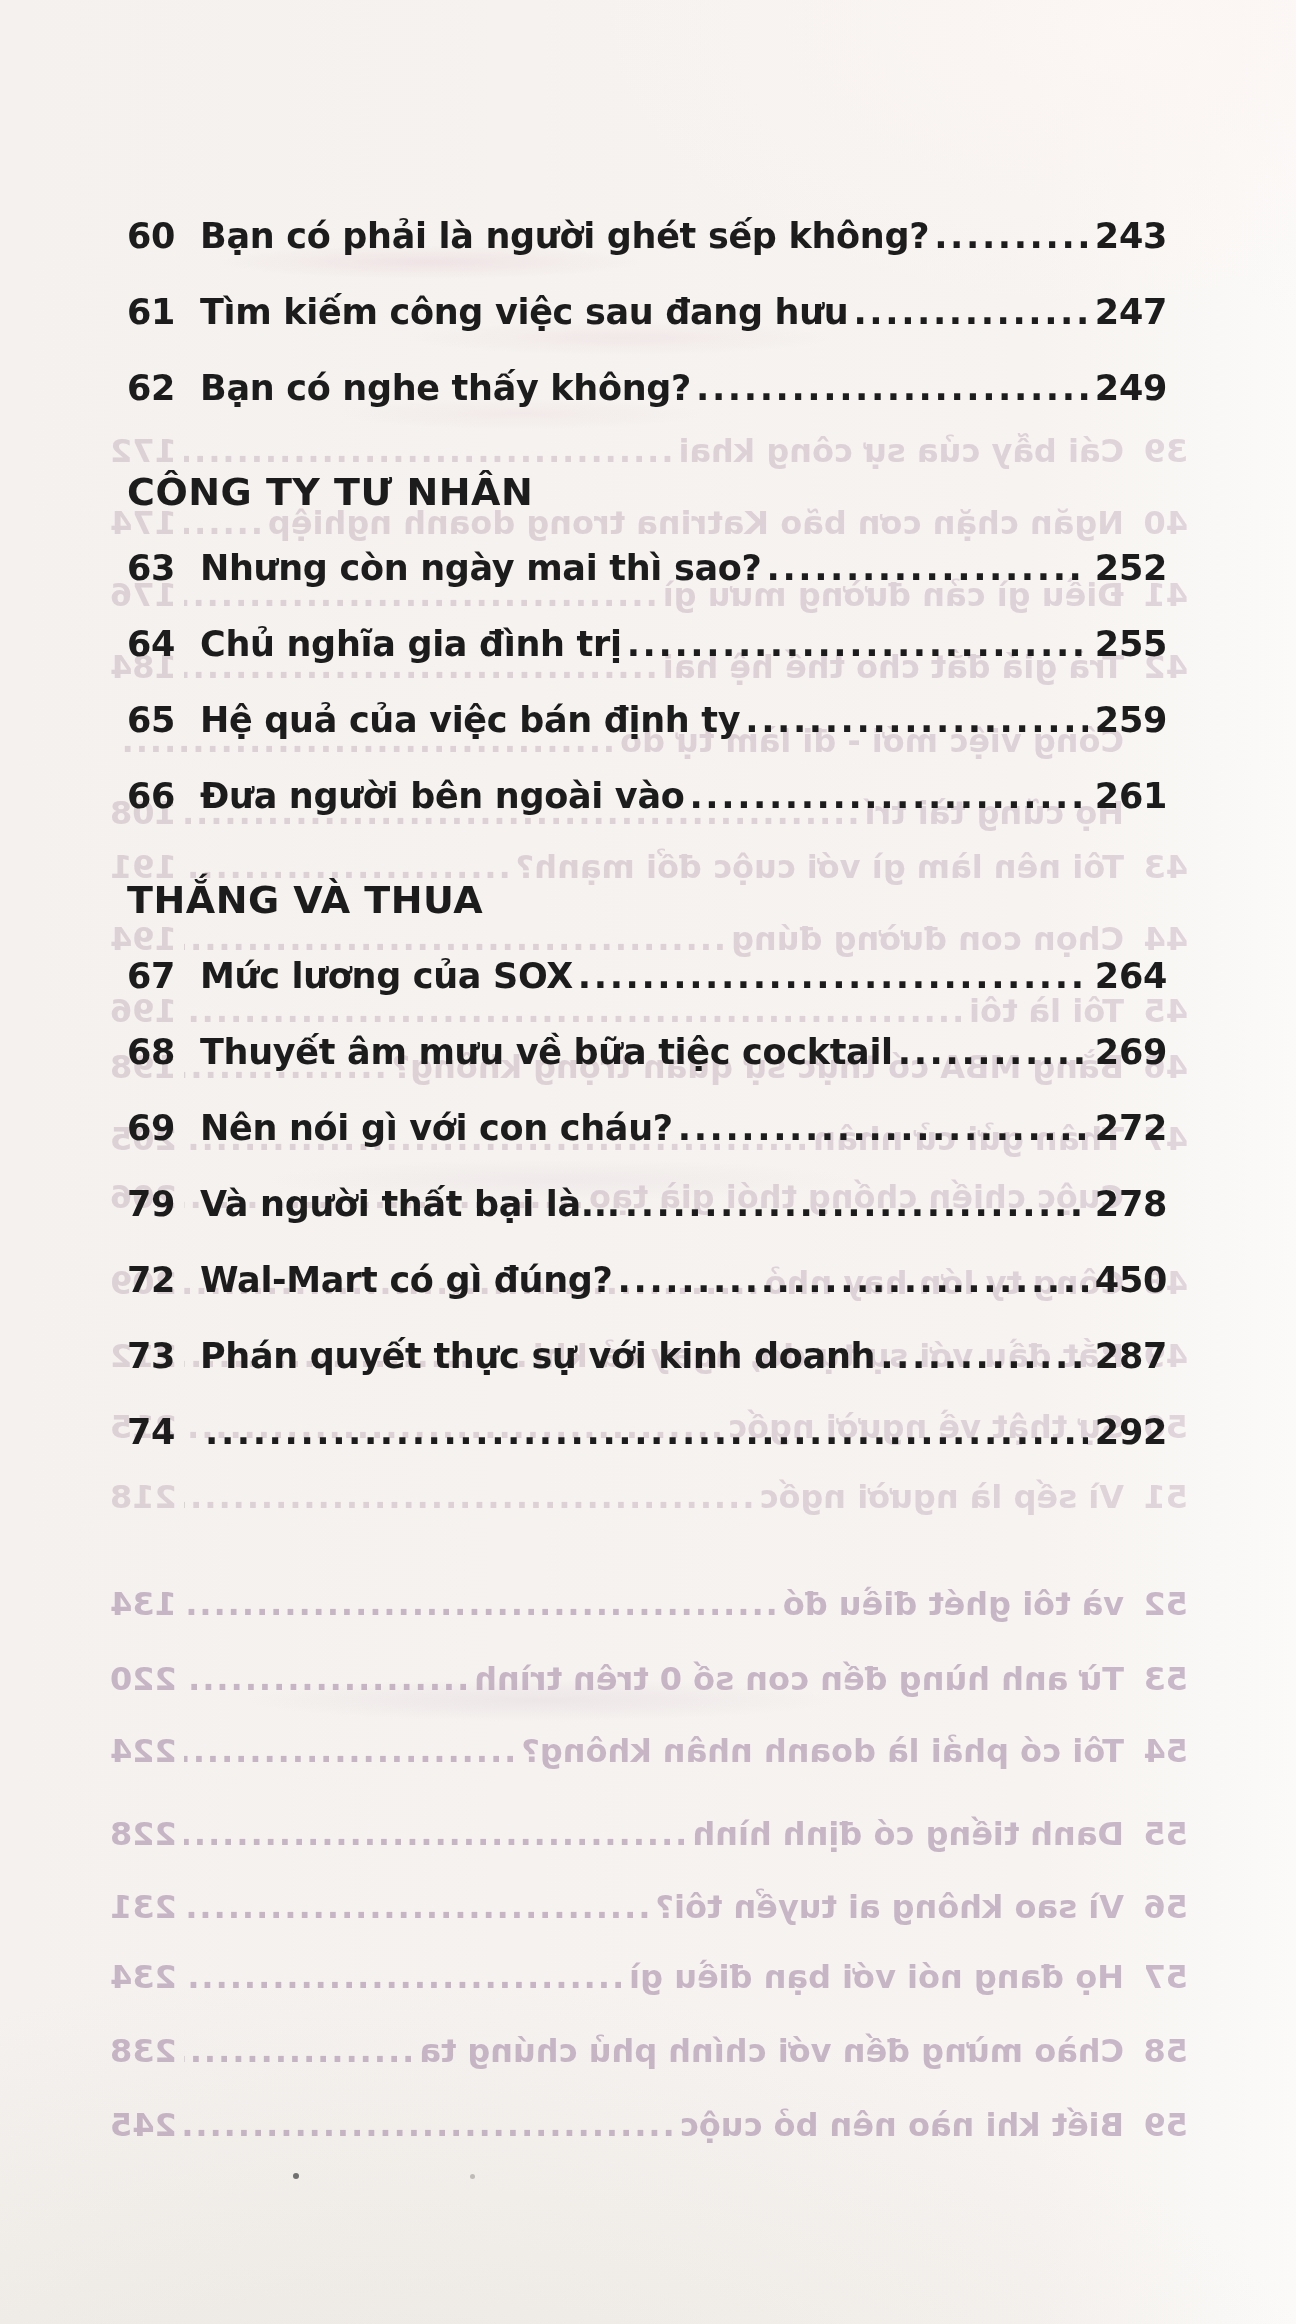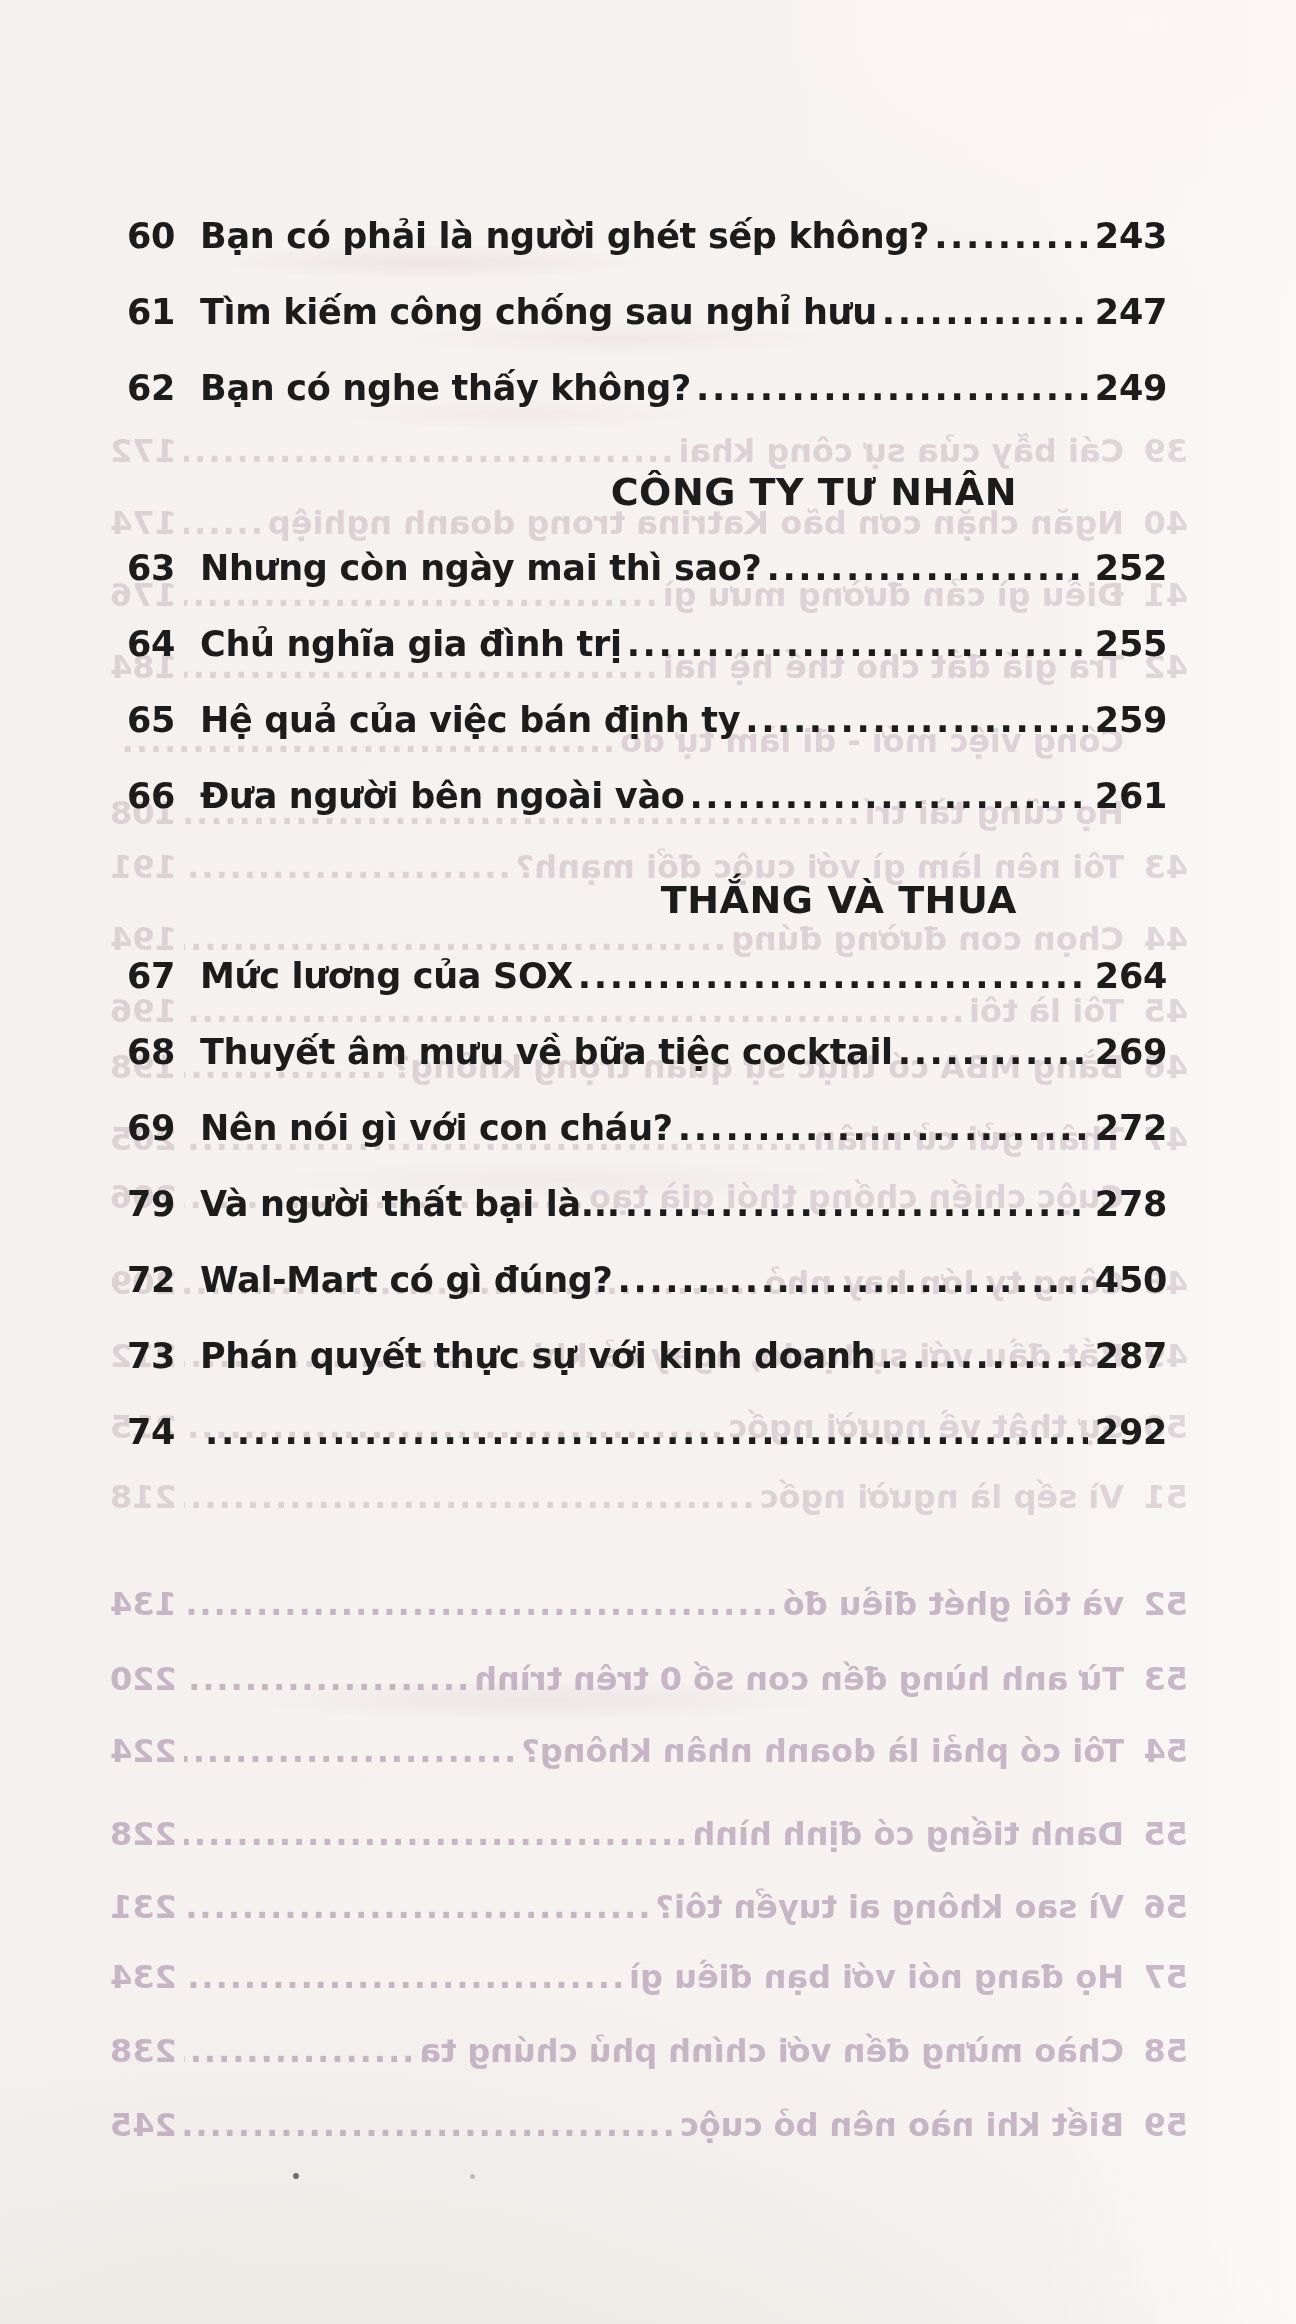--- a/index.html
+++ b/index.html
@@ -37,21 +37,21 @@
   .num{flex:none;width:73px;}
   .title{flex:none;}
   .leader{flex:1;overflow:hidden;margin:0 5px;}
   .leader::after{
     content:"..........................................................................................................................................................................................";
     letter-spacing:2.6px;font-weight:700;
   }
   .pagenum{flex:none;margin-left:2px;}
   .heading{
     height:76px;line-height:76px;margin-top:28px;
-    text-align:right;padding-right:150px;
+    text-align:left;padding-right:150px;
     font-size:38px;font-weight:700;letter-spacing:.5px;
   }
 
   
   .bleed-zone{position:absolute;left:110px;width:1078px;top:0;height:2324px;pointer-events:none;}
   .bleed-row{
     position:absolute;left:0;right:0;
     display:flex;align-items:baseline;
     font-size:32px;font-weight:700;white-space:nowrap;
     transform:scaleX(-1);
@@ -246,21 +246,21 @@
     </div>
   <div class="toc">
       <div class="toc-row">
         <span class="num">60</span>
         <span class="title">Bạn có phải là người ghét sếp không? </span>
         <span class="leader"></span>
         <span class="pagenum">243</span>
       </div>
       <div class="toc-row">
         <span class="num">61</span>
-        <span class="title">Tìm kiếm công chống sau nghỉ hưu</span>
+        <span class="title">Tìm kiếm công việc sau đang hưu</span>
         <span class="leader"></span>
         <span class="pagenum">247</span>
       </div>
       <div class="toc-row">
         <span class="num">62</span>
         <span class="title">Bạn có nghe thấy không? </span>
         <span class="leader"></span>
         <span class="pagenum">249</span>
       </div>
       <div class="heading">CÔNG TY TƯ NHÂN</div>

